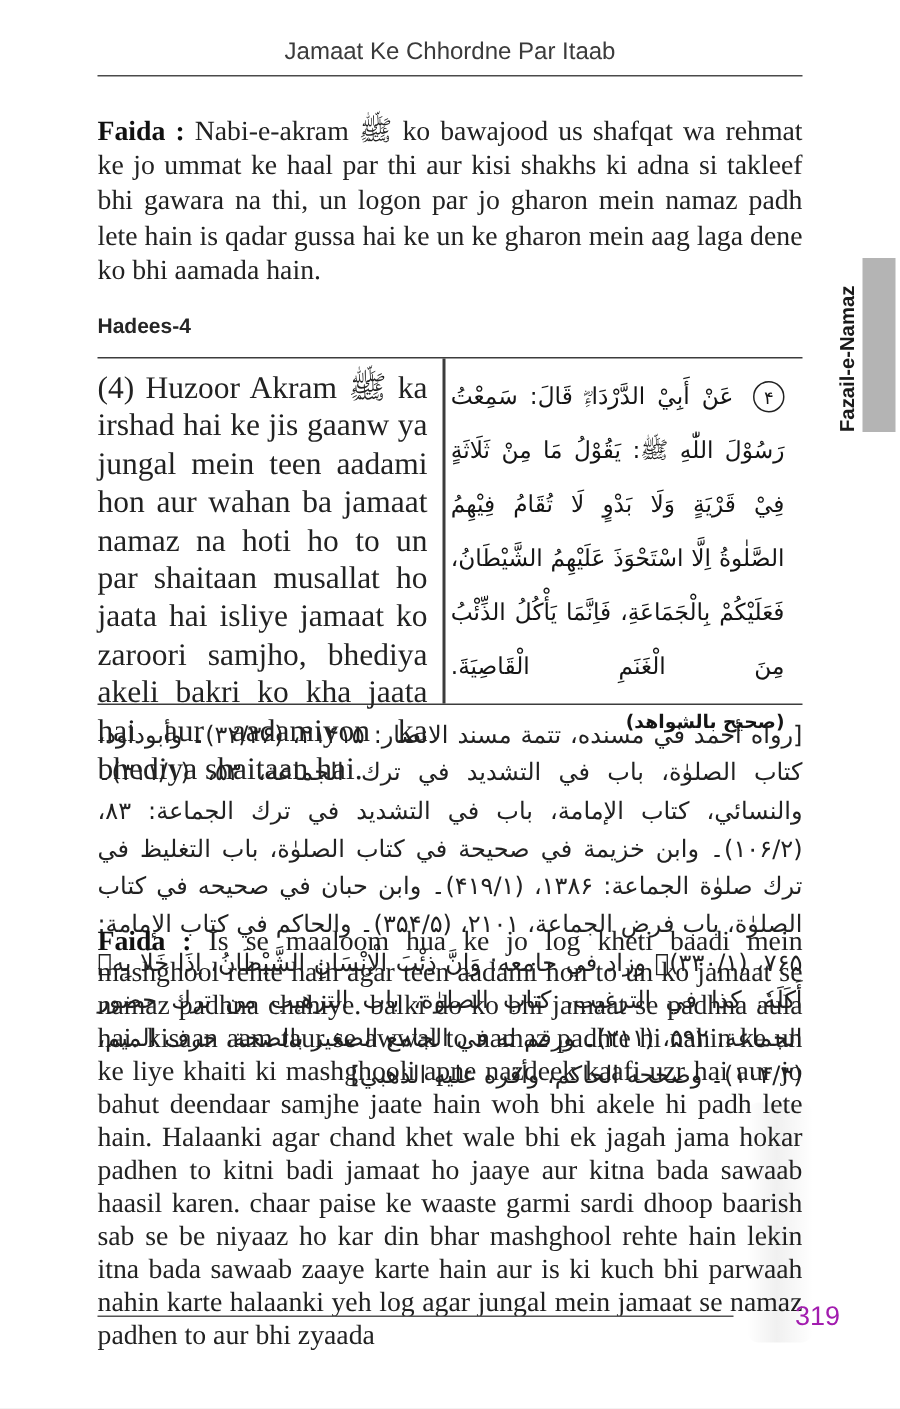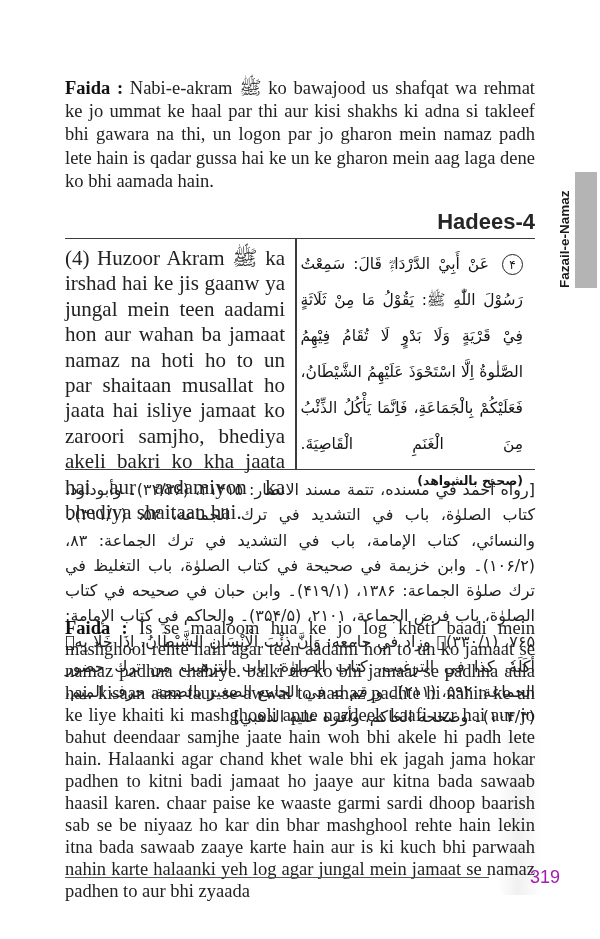--- a/index.html
+++ b/index.html
@@ -26,23 +26,23 @@
     position:absolute;left:65px;width:470px;
     font-size:18.5px;line-height:1.27;
     text-align:justify;color:#222;
   }
   .para .lead{font-weight:bold;color:#111;margin-top:48px;}
   .faida1{top:58px;}
   .faida2{top:599px;line-height:1.185;}
   
   .hadees-heading{
     position:absolute;top:209px;left:65px;width:470px;
-    text-align:right;
+    text-align:left;
     font-family:"Liberation Sans", sans-serif;
-    font-weight:bold;font-size:22px;color:#262626;
+    font-weight:bold;font-size:14px;color:#262626;
   }
   
   .hadees-box{
     position:absolute;top:238px;left:65px;width:470px;height:232px;
     border-top:1.5px solid #3c3c3c;
     border-bottom:1.5px solid #3c3c3c;
     display:flex;
     box-sizing:border-box;
   }
   .roman-col{
@@ -109,20 +109,21 @@
     background:linear-gradient(to right, rgba(0,0,0,0) 0%, rgba(0,0,0,0.06) 45%, rgba(0,0,0,0) 100%);
     border-radius:8px;
     pointer-events:none;
   }
 </style>
 </head>
 <body>
 
 <div class="page">
 
+  <div class="header">Jamaat Ke Chhordne Par Itaab</div>
 
   <p class="para faida1"><span class="lead">Faida :</span> <span>Nabi-e-akram ﷺ ko bawajood us shafqat wa rehmat ke jo ummat ke haal par thi aur kisi shakhs ki adna si takleef bhi gawara na thi, un logon par jo gharon mein namaz padh lete hain is qadar gussa hai ke un ke gharon mein aag laga dene ko bhi aamada hain.</span></p>
 
   <div class="hadees-heading">Hadees-4</div>
 
   <div class="hadees-box">
     <div class="roman-col">(4) Huzoor Akram ﷺ ka irshad hai ke jis gaanw ya jungal mein teen aadami hon aur wahan ba jamaat namaz na hoti ho to un par shaitaan musallat ho jaata hai isliye jamaat ko zaroori samjho, bhediya akeli bakri ko kha jaata hai aur aadamiyon ka bhediya shaitaan hai.</div>
     <div class="col-divider"></div>
     <div class="arabic-col"><span class="circle-num">۴</span> <span>عَنْ أَبِيْ الدَّرْدَاءِؓ قَالَ: سَمِعْتُ رَسُوْلَ اللّٰهِ ﷺ: يَقُوْلُ مَا مِنْ ثَلَاثَةٍ فِيْ قَرْيَةٍ وَلَا بَدْوٍ لَا تُقَامُ فِيْهِمُ الصَّلٰوةُ اِلَّا اسْتَحْوَذَ عَلَيْهِمُ الشَّيْطَانُ، فَعَلَيْكُمْ بِالْجَمَاعَةِ، فَاِنَّمَا يَأْكُلُ الذِّئْبُ مِنَ الْغَنَمِ الْقَاصِيَةَ.</span> <span class="grading">(صحيح بالشواهد)</span></div>
   </div>

